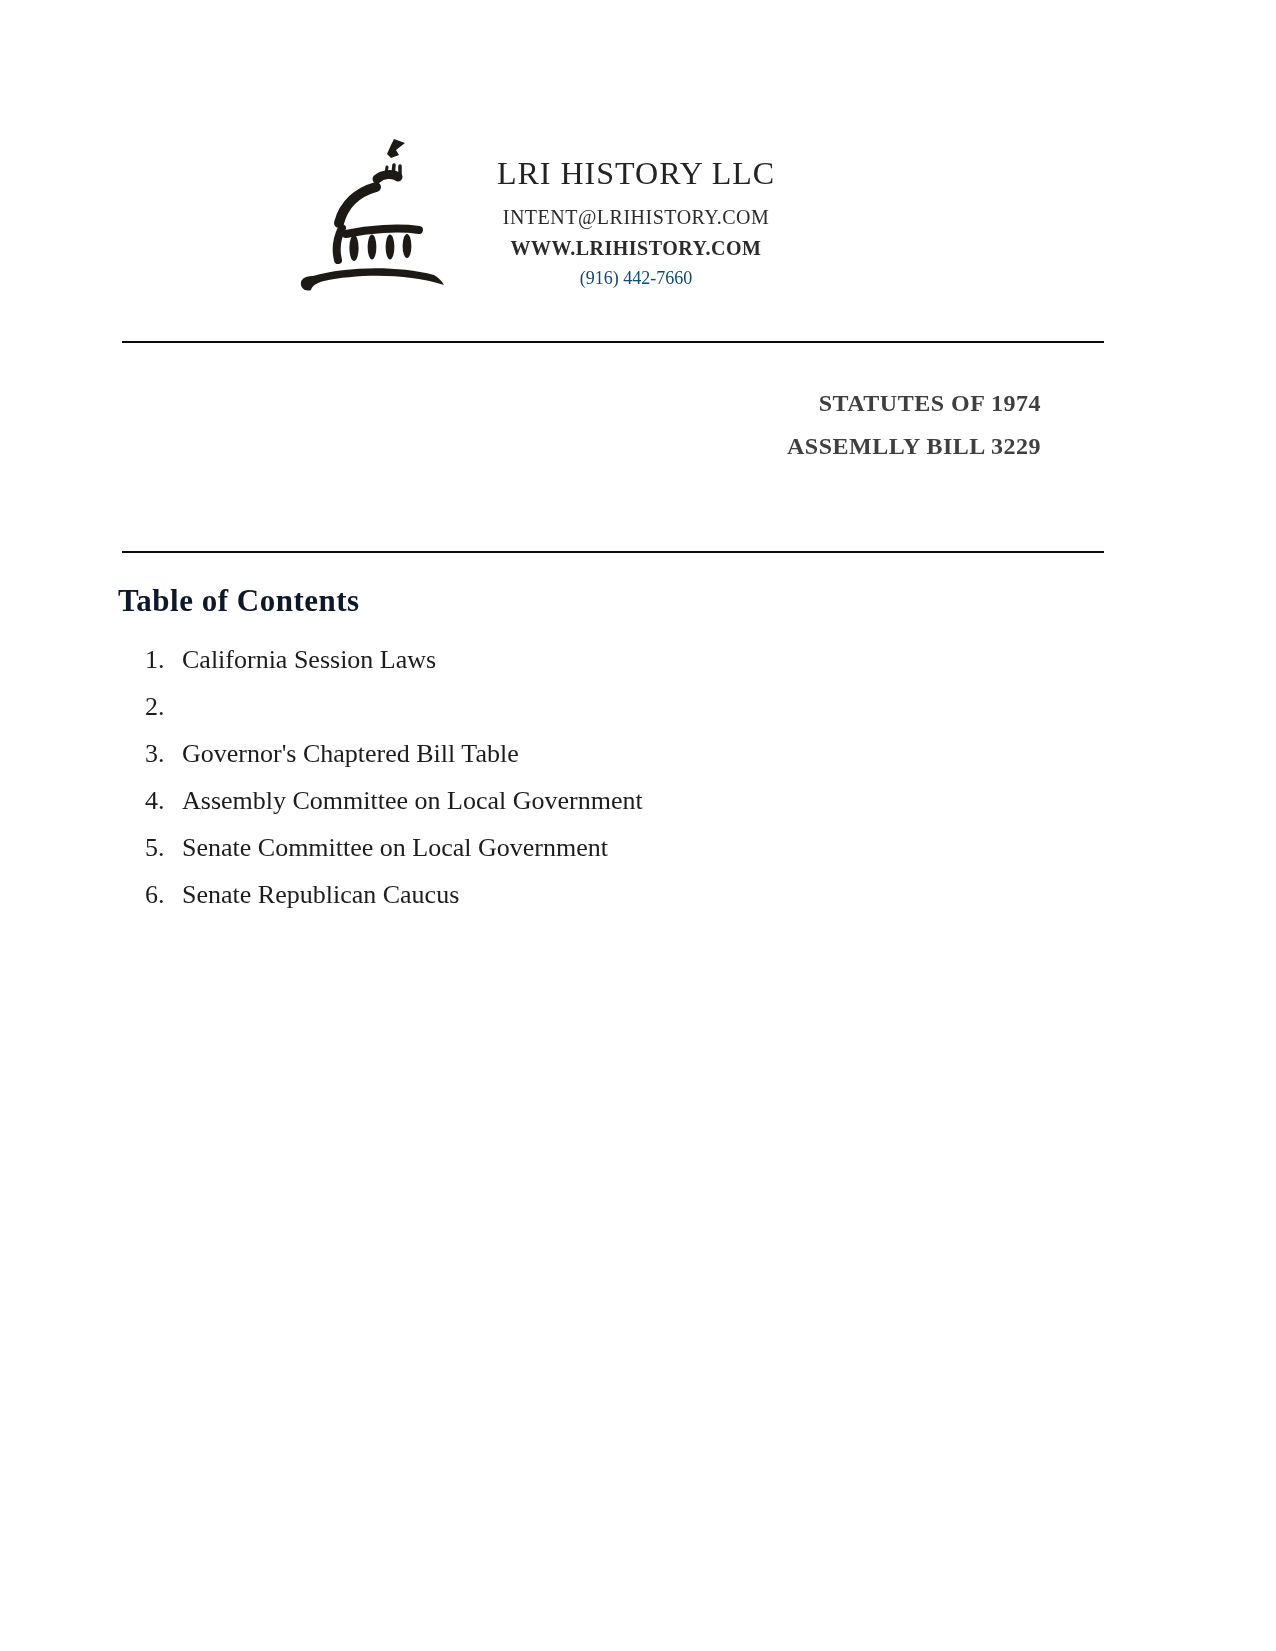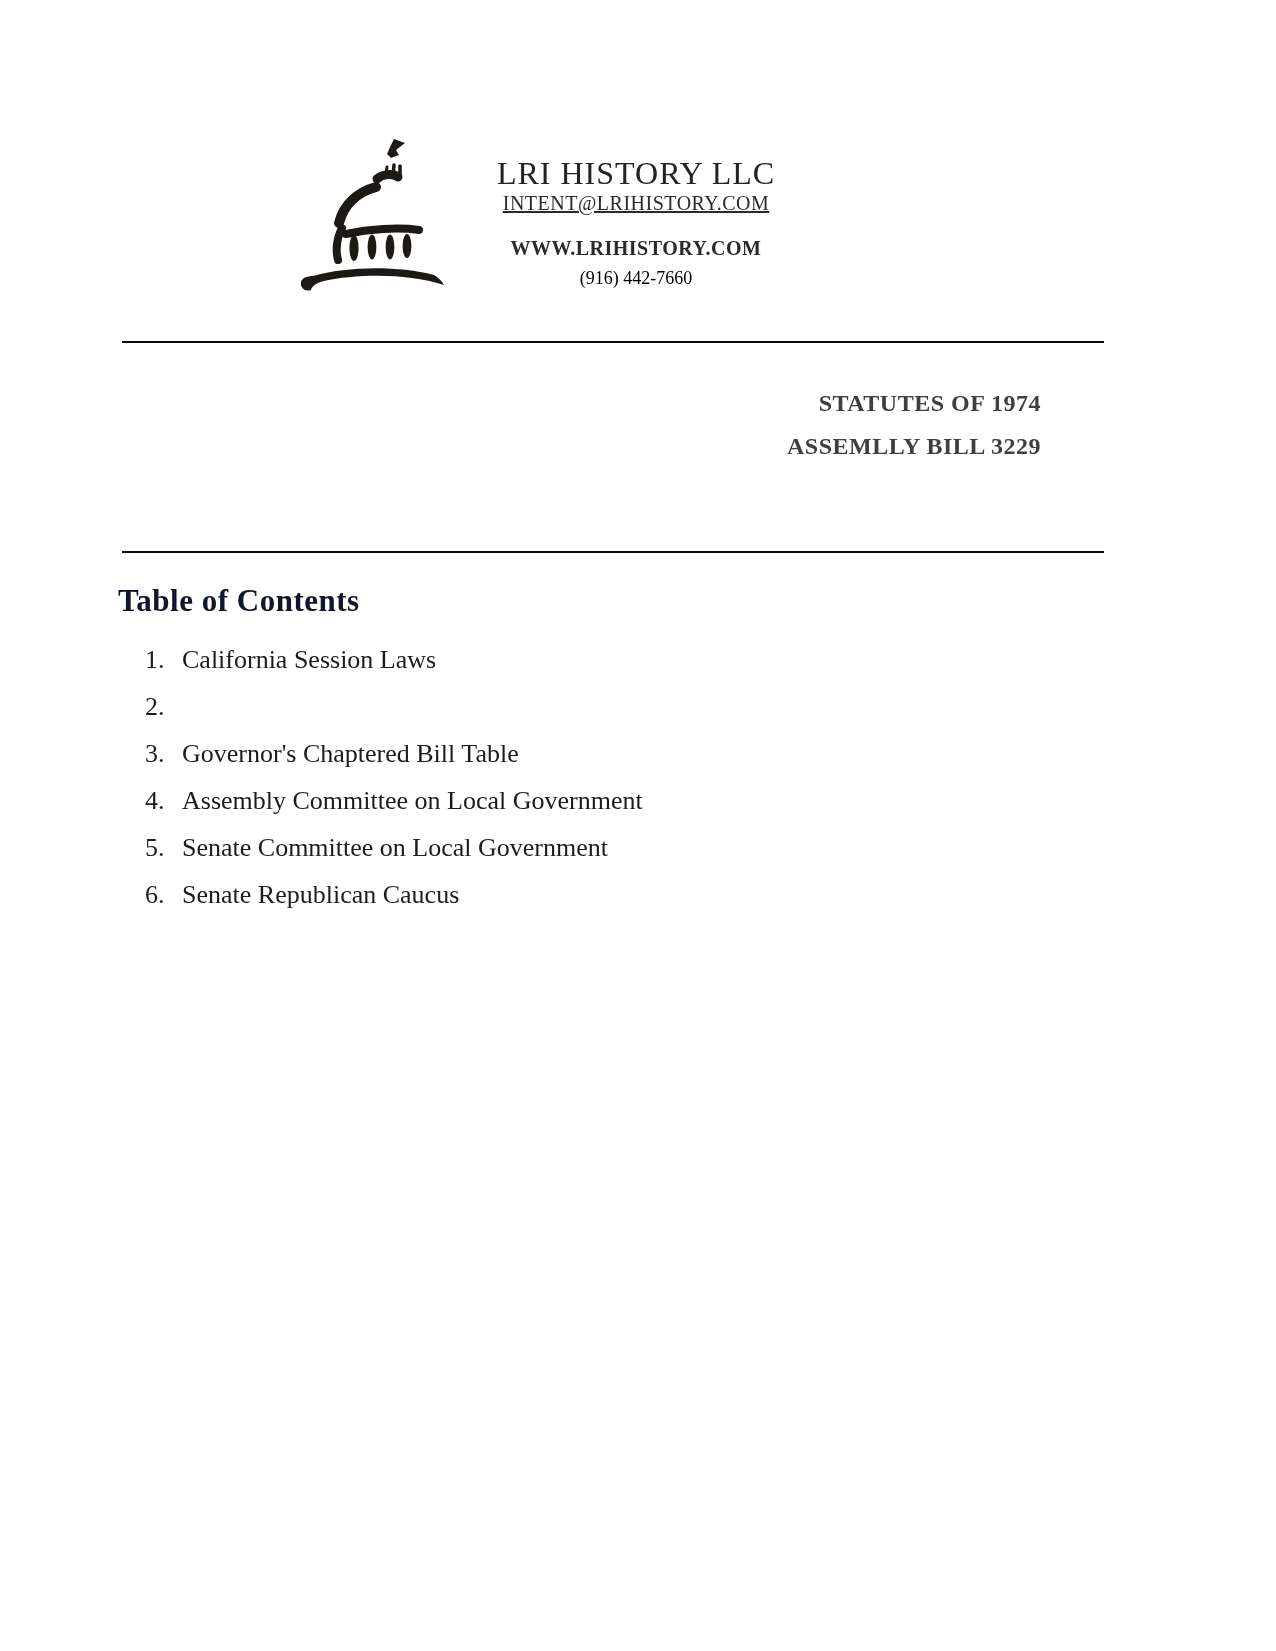--- a/index.html
+++ b/index.html
@@ -38,47 +38,46 @@
     top: 155px;
     left: 0;
     width: 100%;
     font-size: 32px;
     letter-spacing: 1px;
     color: #232323;
     white-space: nowrap;
   }
   .contact-email {
     position: absolute;
-    top: 192px;
+    top: 206px;
     left: 0;
     width: 100%;
     font-size: 20px;
     letter-spacing: 0.5px;
     color: #2a2a2a;
     white-space: nowrap;
-    text-decoration: underline;
   }
   .contact-web {
     position: absolute;
     top: 237px;
     left: 0;
     width: 100%;
     font-size: 20px;
     letter-spacing: 0.5px;
     color: #2a2a2a;
     white-space: nowrap;
     font-weight: bold;
   }
   .contact-phone {
     position: absolute;
     top: 268px;
     left: 0;
     width: 100%;
     font-size: 18px;
-    color: #000000;
+    color: #0c4a6e;
     white-space: nowrap;
     font-family: Liberation Serif, serif;
   }
 
   
   .rule {
     position: absolute;
     left: 122px;
     width: 982px;
     height: 2px;

